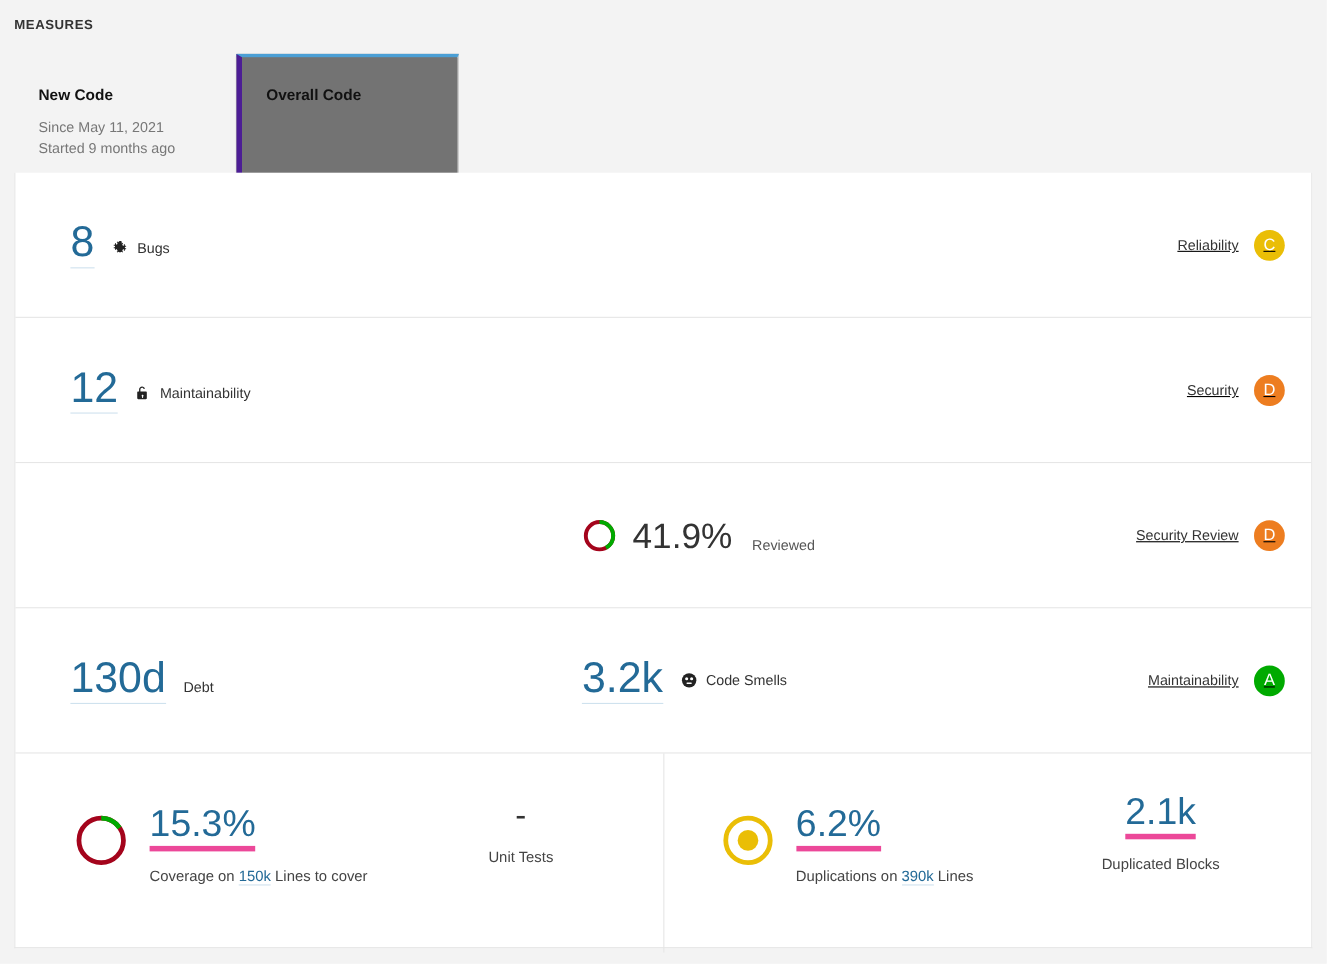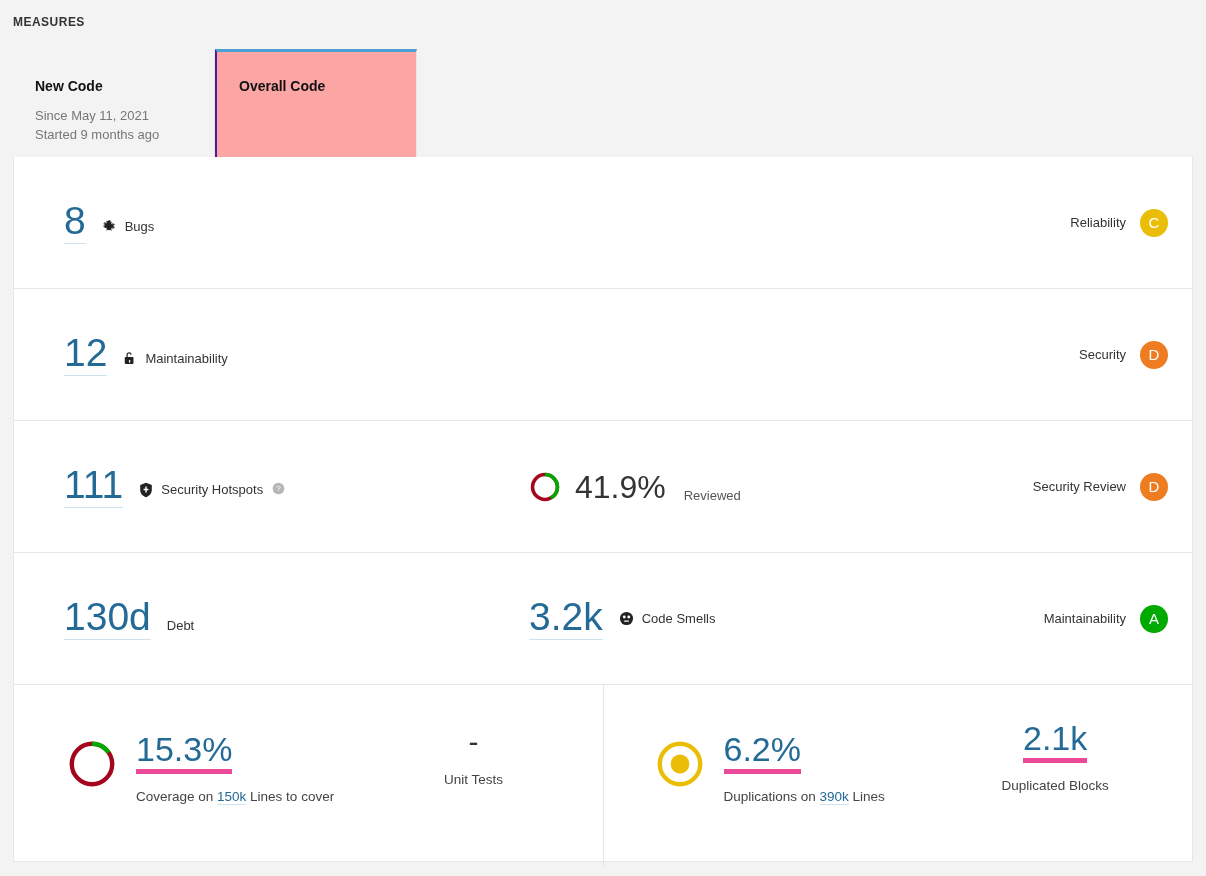--- a/index.html
+++ b/index.html
@@ -26,24 +26,24 @@
   }
   .tab {
     width: 202px; min-height: 109px;
     padding: 26px 22px 14px 22px;
     border-top: 3px solid transparent;
     background: #f3f3f3;
     border-right: 1px solid #e6e6e6;
     cursor: pointer; position: relative;
   }
   .tab.active {
-    background: #fca5a5;
+    background: #737373;
     border-top-color: #4b9fd5;
     border-right: 1px solid #e6e6e6;
-    border-left: 2px solid #4c1d95;
+    border-left: 5px solid #4c1d95;
   }
   .tab-name { font-size: 14px; font-weight: bold; color: #111; line-height: 1.2; }
   .tab-sub { font-size: 13px; color: #777; margin-top: 12px; line-height: 1.45; }
   .tab-sub div { white-space: nowrap; }
 
   
   .card {
     position: absolute; left: 13px; top: 157px;
     width: 1180px; height: 705px;
     background: #fff;
@@ -64,21 +64,21 @@
   .big-link {
     font-size: 39px; color: #236a97; text-decoration: none;
     line-height: 1; border-bottom: 1px solid #cfe2ee;
     padding-bottom: 3px; cursor: pointer; font-weight: 400;
   }
   .meta { display: inline-flex; margin-left: 16px; }
   .meta-label { font-size: 13px; color: #333; margin-left: 8px; white-space: nowrap; }
 
   .spacer { flex: 1; }
 
-  .rating-wrap { display: flex; align-items: center; gap: 14px; }
+  .rating-wrap { display: flex; align-items: center; gap: 14px; text-decoration: underline; }
   .rating-label { font-size: 13px; color: #333; }
   .rating {
     width: 28px; height: 28px; border-radius: 50%;
     color: #fff; font-size: 15px;
     display: flex; align-items: center; justify-content: center;
   }
 
   
   .donut-grp { display: flex; align-items: flex-end; }
   .pct { font-size: 32px; color: #333; margin-left: 14px; line-height: 1; }
@@ -166,37 +166,20 @@
         </span>
       </div>
       <div class="spacer"></div>
       <div class="rating-wrap">
         <span class="rating-label">Security</span>
         <span class="rating" style="background: rgb(237, 125, 32);">D</span>
       </div>
     </div>
 
     <div class="row">
-      <div class="measure">
-        <a class="big-link">111</a>
-        <span class="meta">
-          <span class="icon">
-            <svg width="14" height="16" viewBox="0 0 14 16">
-                <path fill="#222" d="M7 .8 1.2 3v5c0 3.2 2.4 6.2 5.8 7.2 3.4-1 5.8-4 5.8-7.2V3L7 .8zm.7 7.4v2.3h-1.4V8.2H4.6V6.8h1.7V4.5h1.4v2.3h1.7v1.4H7.7z"></path>
-              </svg>
-          </span>
-          <span class="meta-label">Security Hotspots</span>
-          <span class="help-icon">
-            <svg width="13" height="13" viewBox="0 0 16 16">
-                <circle cx="8" cy="8" r="7.2" fill="#b7b7b7"></circle>
-                <text x="8" y="11.6" font-size="10" font-family="Liberation Sans, sans-serif" fill="#fff" text-anchor="middle">?</text>
-              </svg>
-          </span>
-        </span>
-      </div>
 
       <div class="col-mid">
         <span class="donut-grp">
           <span class="icon">
             <svg width="32" height="32" viewBox="0 0 36 36">
               <circle class="donut-bg" cx="18" cy="18" r="14" fill="none" stroke-width="4" stroke="#a4041c"></circle>
               <circle class="donut-fg" cx="18" cy="18" r="14" fill="none" stroke-width="4" transform="rotate(-90 18 18)" stroke="#00aa00" stroke-dasharray="36.857165011915455 87.96459430051421"></circle>
             </svg>
           </span>
           <span class="pct">41.9%</span>

